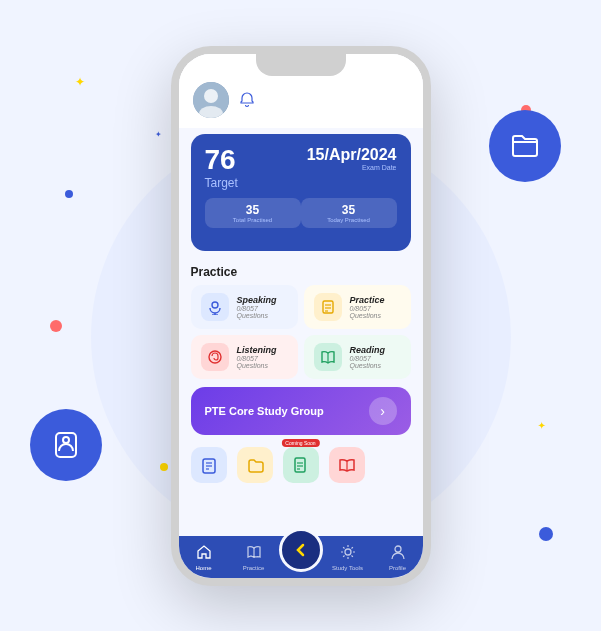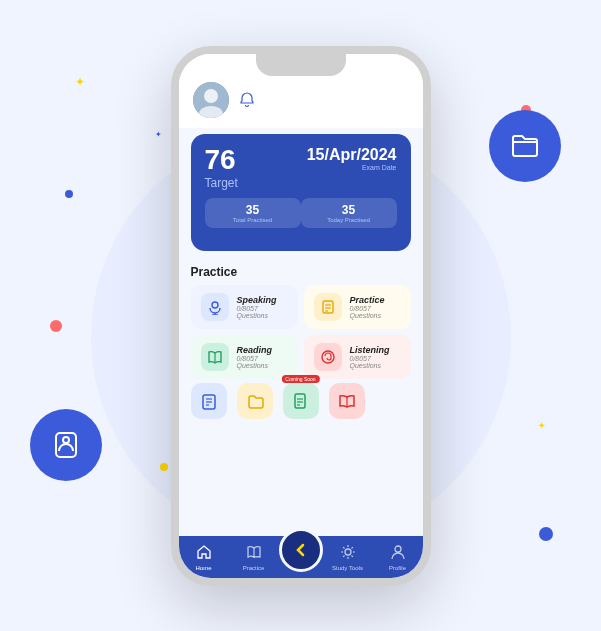--- a/index.html
+++ b/index.html
@@ -501,48 +501,52 @@
             <line x1="5" y1="9" x2="11" y2="9" stroke="#e6a800" stroke-width="1.2"></line>
             <line x1="5" y1="12" x2="8" y2="12" stroke="#e6a800" stroke-width="1.2"></line>
           </svg>
         </div>
         <div class="practice-text">
           <div class="pname">Practice</div>
           <div class="pcount">0/8057 Questions</div>
         </div>
       </div>
 
+      <div class="practice-card listening">
+        <div class="practice-icon listening">
+          <svg width="16" height="16" viewBox="0 0 16 16" fill="none">
+            <circle cx="8" cy="8" r="6" stroke="#e03030" stroke-width="1.4" fill="none"></circle>
+            <path d="M5 7C5 5.3 6.3 4 8 4s3 1.3 3 3v2c0 1.1-.9 2-2 2H9c-1.1 0-2-.9-2-2" stroke="#e03030" stroke-width="1.2" fill="none"></path>
+          </svg>
+        </div>
+        <div class="practice-text">
+          <div class="pname">Listening</div>
+          <div class="pcount">0/8057 Questions</div>
+        </div>
+      </div>
+
       <div class="practice-card reading">
         <div class="practice-icon reading">
           <svg width="16" height="16" viewBox="0 0 16 16" fill="none">
             <path d="M2 3C2 3 5 2 8 4C11 2 14 3 14 3V13C14 13 11 12 8 14C5 12 2 13 2 13V3Z" stroke="#20a060" stroke-width="1.4" fill="none"></path>
             <line x1="8" y1="4" x2="8" y2="14" stroke="#20a060" stroke-width="1.2"></line>
           </svg>
         </div>
         <div class="practice-text">
           <div class="pname">Reading</div>
           <div class="pcount">0/8057 Questions</div>
         </div>
       </div>
 
-      <div class="practice-card listening">
-        <div class="practice-icon listening">
-          <svg width="16" height="16" viewBox="0 0 16 16" fill="none">
-            <circle cx="8" cy="8" r="6" stroke="#e03030" stroke-width="1.4" fill="none"></circle>
-            <path d="M5 7C5 5.3 6.3 4 8 4s3 1.3 3 3v2c0 1.1-.9 2-2 2H9c-1.1 0-2-.9-2-2" stroke="#e03030" stroke-width="1.2" fill="none"></path>
-          </svg>
-        </div>
-        <div class="practice-text">
-          <div class="pname">Listening</div>
-          <div class="pcount">0/8057 Questions</div>
-        </div>
-      </div>
-
     </div>
 
+    <div class="study-banner">
+      <div class="study-banner-text">PTE Core Study Group</div>
+      <div class="study-banner-arrow">›</div>
+    </div>
 
     <div class="study-icons">
       <div class="study-icon-item blue">
         <svg width="18" height="18" viewBox="0 0 18 18" fill="none">
           <rect x="3" y="3" width="12" height="14" rx="2" stroke="#3b5bdb" stroke-width="1.5" fill="none"></rect>
           <line x1="6" y1="7" x2="12" y2="7" stroke="#3b5bdb" stroke-width="1.2"></line>
           <line x1="6" y1="10" x2="12" y2="10" stroke="#3b5bdb" stroke-width="1.2"></line>
           <line x1="6" y1="13" x2="9" y2="13" stroke="#3b5bdb" stroke-width="1.2"></line>
         </svg>
       </div>

